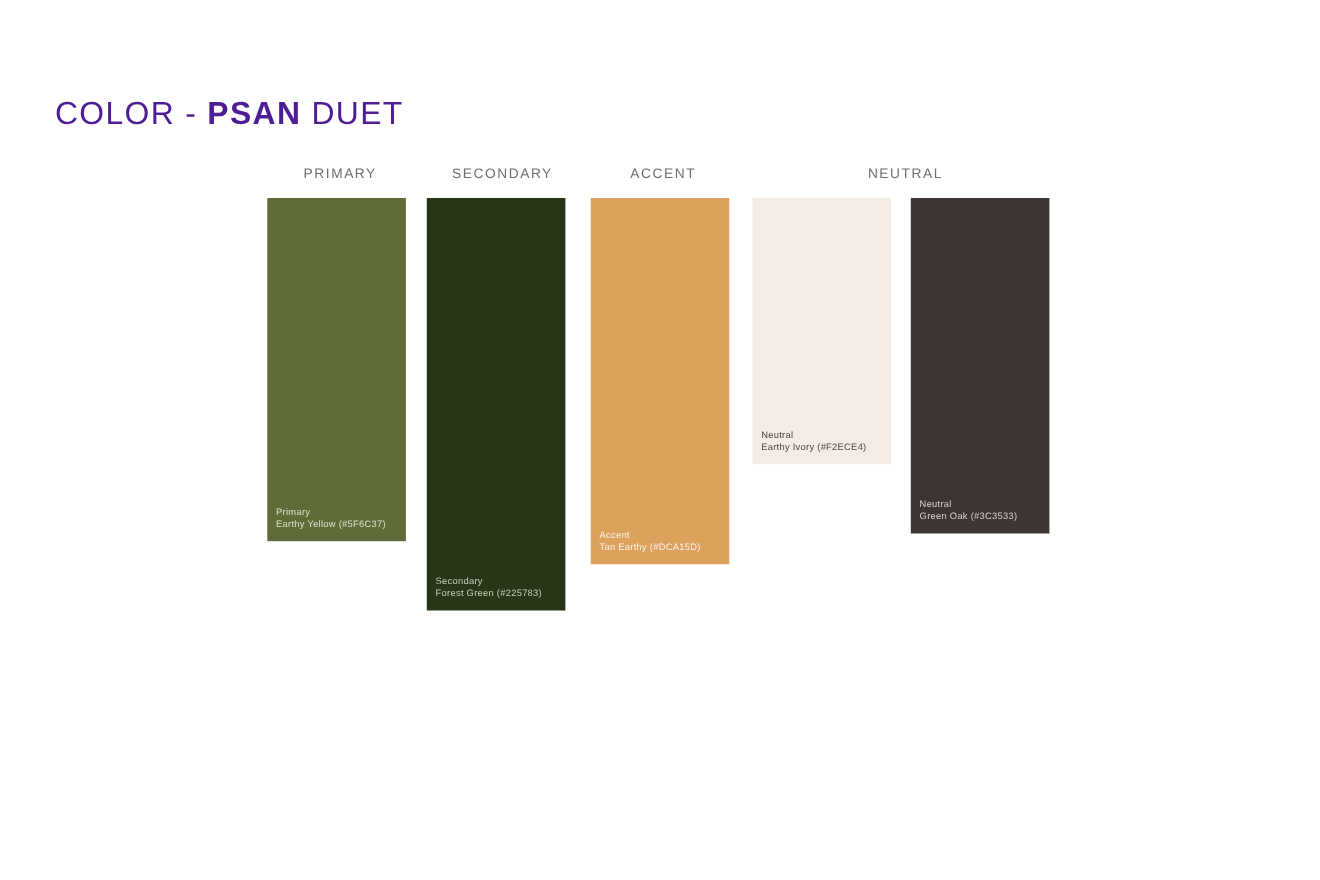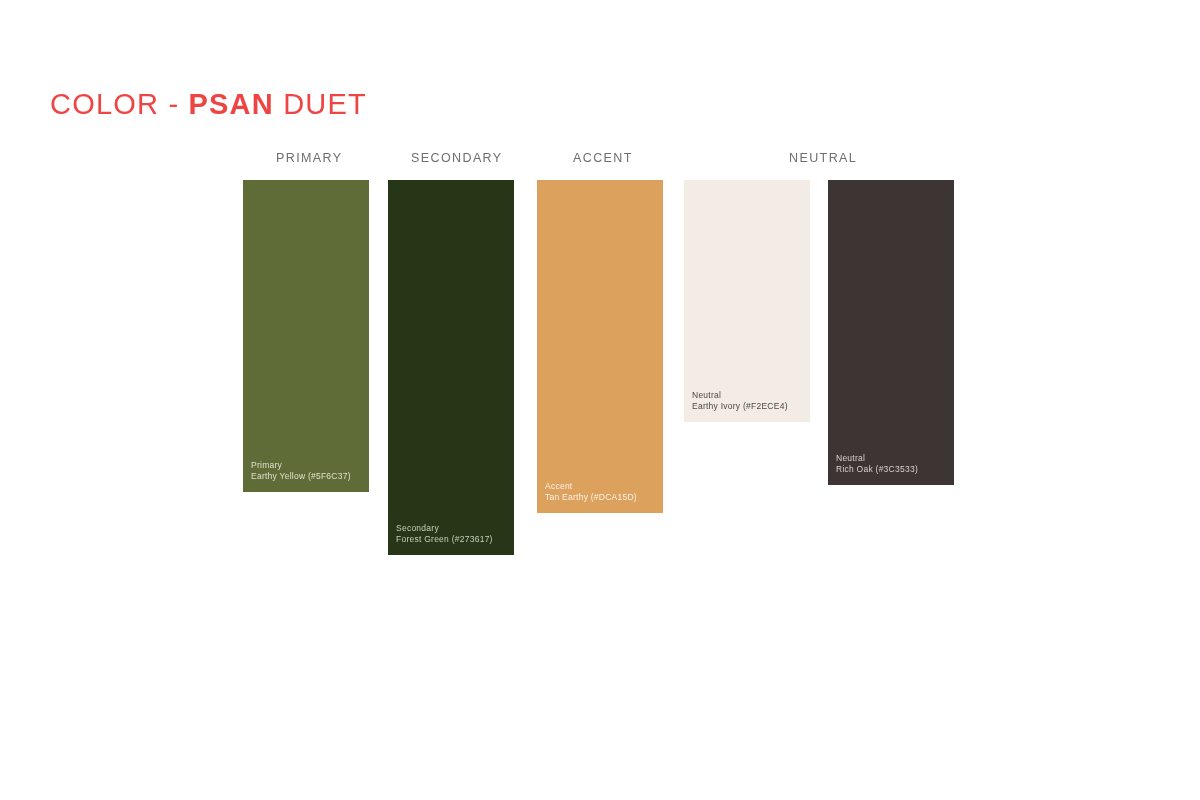--- a/index.html
+++ b/index.html
@@ -16,21 +16,21 @@
     -webkit-font-smoothing: antialiased;
   }
 
   
   .page-title {
     position: absolute;
     left: 50px;
     top: 88px;
     font-size: 29px;
     letter-spacing: 1.2px;
-    color: #ef4444;
+    color: #4c1d95;
     font-weight: 300;
     white-space: nowrap;
   }
   .page-title .title-light { font-weight: 300; }
   .page-title .title-bold  { font-weight: 700; }
 
   
   .palette {
     position: absolute;
     left: 0;
@@ -86,34 +86,34 @@
     <div class="group-header" style="left: 789px; top: 151px;">NEUTRAL</div>
     <div class="swatch" style="left: 243px; width: 126px; height: 312px; background: rgb(95, 108, 55);">
       <div class="swatch-caption" style="color: rgb(221, 224, 206);">
         <span class="caption-role">Primary</span>
         <span class="caption-name">Earthy Yellow (#5F6C37)</span>
       </div>
     </div>
     <div class="swatch" style="left: 388px; width: 126px; height: 375px; background: rgb(39, 54, 23);">
       <div class="swatch-caption" style="color: rgb(201, 206, 190);">
         <span class="caption-role">Secondary</span>
-        <span class="caption-name">Forest Green (#273617)</span>
+        <span class="caption-name">Forest Green (#225783)</span>
       </div>
     </div>
     <div class="swatch" style="left: 537px; width: 126px; height: 333px; background: rgb(220, 161, 93);">
       <div class="swatch-caption" style="color: rgb(251, 242, 230);">
         <span class="caption-role">Accent</span>
         <span class="caption-name">Tan Earthy (#DCA15D)</span>
       </div>
     </div>
     <div class="swatch" style="left: 684px; width: 126px; height: 242px; background: rgb(242, 236, 228);">
       <div class="swatch-caption" style="color: rgb(75, 71, 67);">
         <span class="caption-role">Neutral</span>
         <span class="caption-name">Earthy Ivory (#F2ECE4)</span>
       </div>
     </div>
     <div class="swatch" style="left: 828px; width: 126px; height: 305px; background: rgb(60, 53, 51);">
       <div class="swatch-caption" style="color: rgb(216, 210, 205);">
         <span class="caption-role">Neutral</span>
-        <span class="caption-name">Rich Oak (#3C3533)</span>
+        <span class="caption-name">Green Oak (#3C3533)</span>
       </div>
     </div>
   </div>
 
 </body></html>

